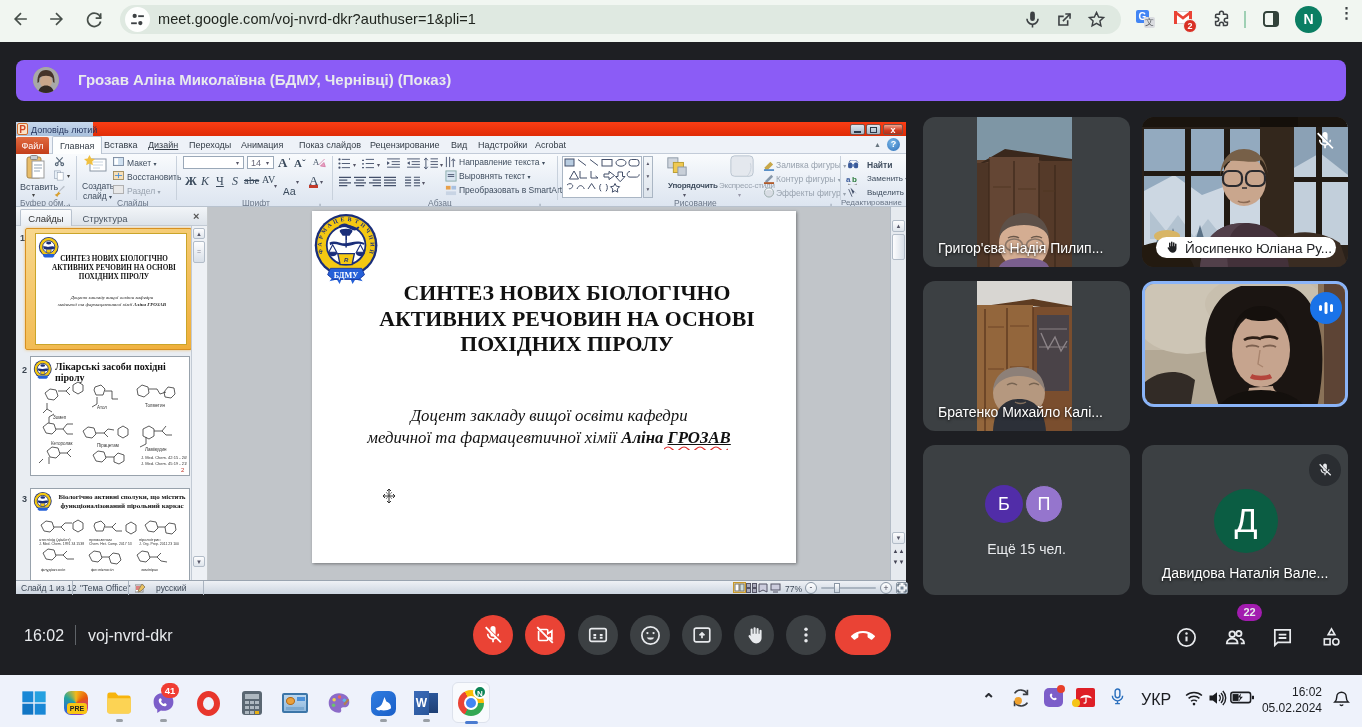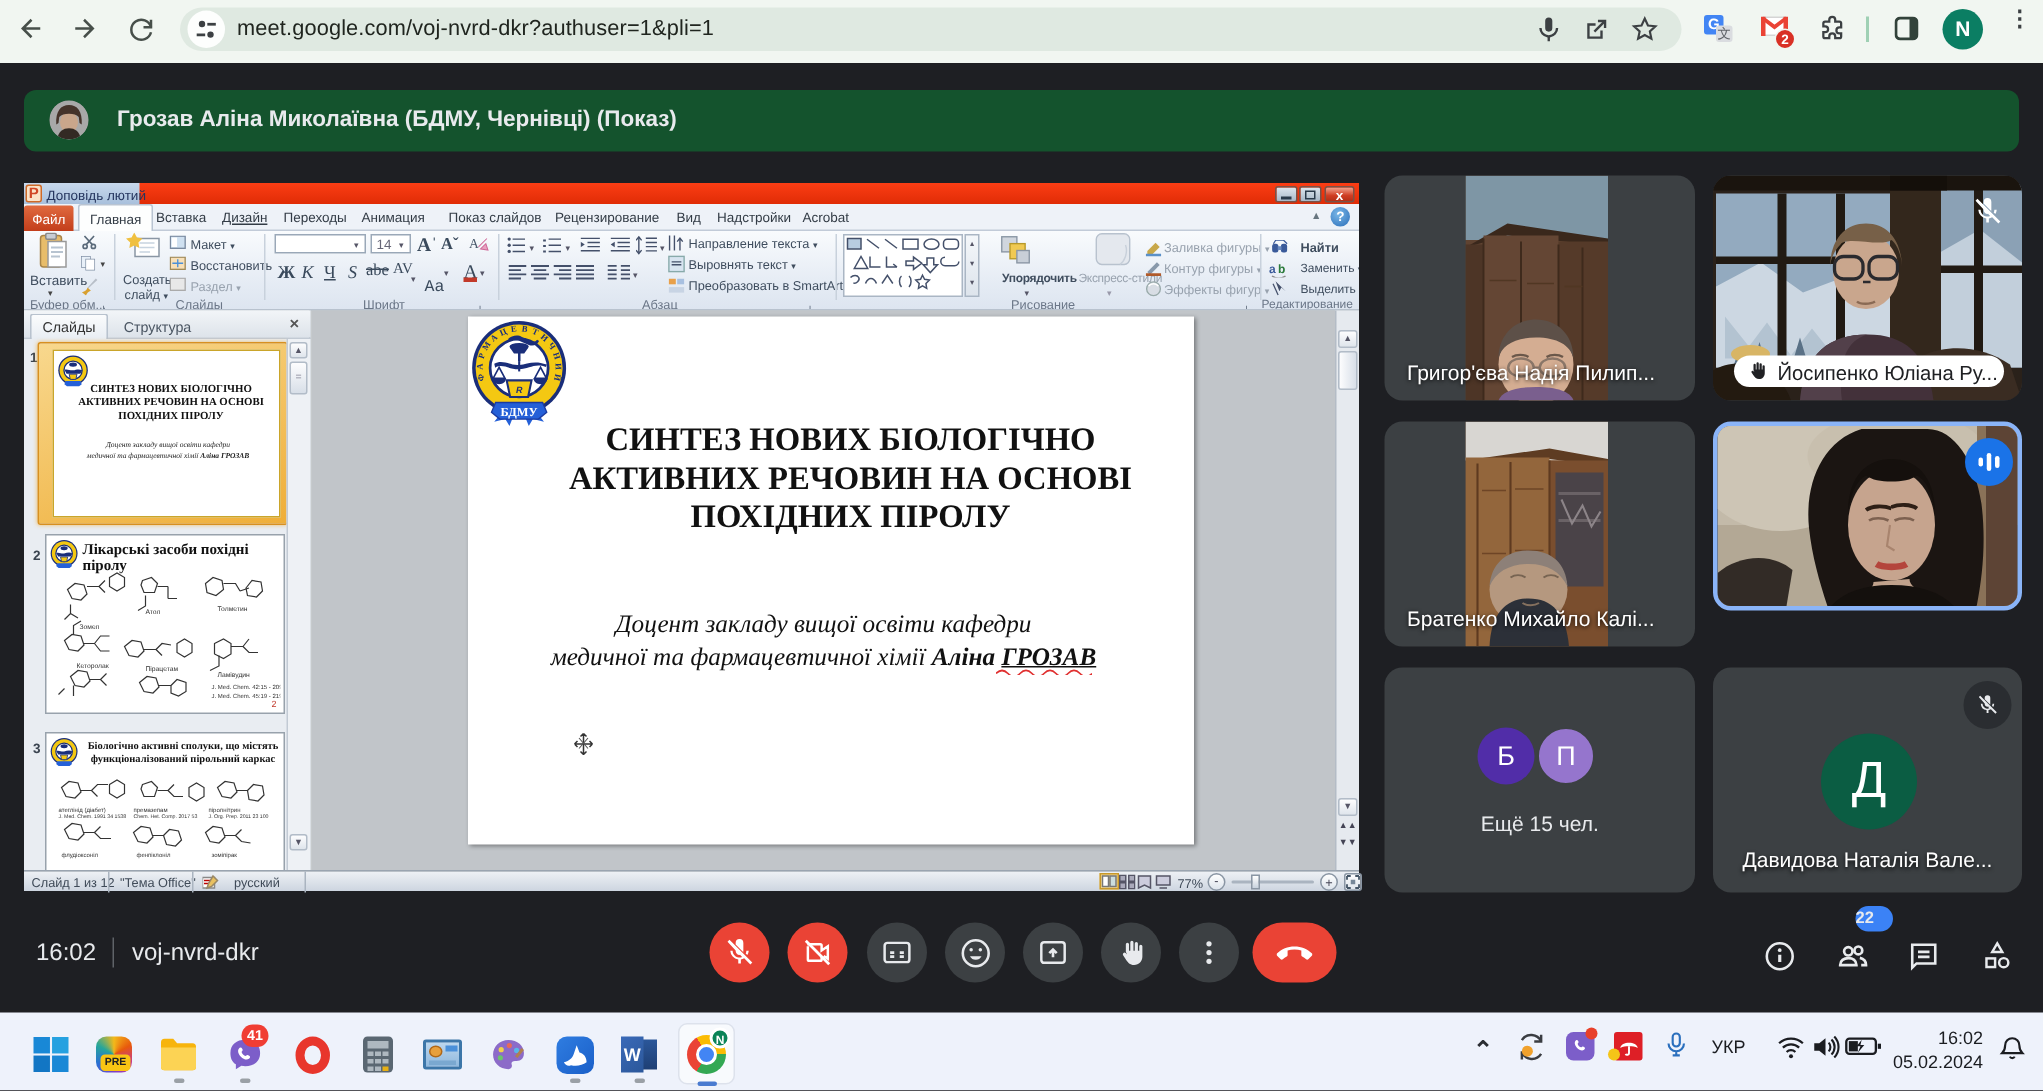--- a/index.html
+++ b/index.html
@@ -9,36 +9,36 @@
 
   
   #chromebar { left:0; top:0; width:1362px; height:42px; background:#f1f6f1; }
   .navic { top:9px; width:20px; height:20px; color:#474f4a; }
   #urlpill { left:120px; top:5px; width:1001px; height:29px; border-radius:15px; background:#dfe9e1; }
   #tunecirc { left:125px; top:7px; width:25px; height:25px; border-radius:50%; background:#fdfefd; }
   #urltext { left:158px; top:11px; font-size:14.5px; color:#20251f; letter-spacing:0.1px; }
 
   
   #meet { left:0; top:42px; width:1362px; height:637px; background:#1e1f23; }
-  #banner { left:16px; top:18px; width:1330px; height:41px; border-radius:8px; background:#14532d; }
+  #banner { left:16px; top:18px; width:1330px; height:41px; border-radius:8px; background:#8b5cf6; }
   #banner-av { left:17px; top:7px; width:26px; height:26px; border-radius:50%; background:#9a9a9a; overflow:hidden; }
   #banner-txt { left:62px; top:11px; font-size:15px; font-weight:bold; color:#e8eaed; }
 
   
   #bb-time { left:24px; top:585px; font-size:16px; color:#e8eaed; }
   #bb-sep { left:75px; top:583px; width:1px; height:20px; background:#5f6368; }
   #bb-code { left:88px; top:585px; font-size:16px; color:#e8eaed; }
   .ctl { top:573px; width:40px; height:40px; border-radius:50%; background:#3c4043;
          display:flex; align-items:center; justify-content:center; }
   .ctl.red { background:#ea4335; }
   #endcall { left:835px; top:573px; width:56px; height:40px; border-radius:20px; background:#ea4335;
          display:flex; align-items:center; justify-content:center; }
   .ric { top:583px; width:24px; height:24px; display:flex; align-items:center; justify-content:center; }
-  #badge22 { left:1237px; top:562px; width:25px; height:17px; border-radius:9px; background:#3b82f6;
-     color:#e8eaed; font-size:11px; font-weight:bold; text-align:left; line-height:17px; }
+  #badge22 { left:1237px; top:562px; width:25px; height:17px; border-radius:9px; background:#a21caf;
+     color:#e8eaed; font-size:11px; font-weight:bold; text-align:center; line-height:17px; }
 
   
   .tile { background:#3c4043; border-radius:12px; overflow:hidden; }
   .nlabel { position:absolute; font-size:14px; color:#fff; text-shadow:0 1px 3px rgba(0,0,0,.9); white-space:nowrap; }
 
   
   #taskbar { left:0; top:679px; width:1362px; height:48px; background:#eef2fb; }
   .tbi { top:10px; width:28px; height:28px; display:flex; align-items:center; justify-content:center; }
   .runline { top:40px; width:7px; height:3px; border-radius:2px; background:#9aa0a6; }
   #traytime { right:40px; top:5px; text-align:right; font-size:12px; color:#1b1d21; line-height:16px; }
@@ -914,21 +914,21 @@
   <div class="abs" style="left:1076px;top:9px;width:19px;height:19px;background:#de1f26;border-radius:2px;"></div>
   <svg class="abs" style="left:1079px;top:12px" width="14" height="14" viewBox="0 0 24 24">
       <path d="M2 13C3 5 21 5 22 13c-3-2-6-2-10-2s-7 0-10 2z" fill="#fff"></path>
       <path d="M12 11v8c0 2-3 2.5-4 1" fill="none" stroke="#fff" stroke-width="2.2"></path>
     </svg>
   <div class="abs" style="left:1072px;top:20px;width:8px;height:8px;border-radius:50%;background:#f5c518;"></div>
   <svg class="abs" style="left:1108px;top:8px" width="19" height="19" viewBox="0 0 24 24" fill="none" stroke="#2a6fbd" stroke-width="1.8">
       <rect x="9" y="2.5" width="6" height="11" rx="3"></rect>
       <path d="M5.5 11a6.5 6.5 0 0 0 13 0M12 17.5V21M9 21h6"></path>
     </svg>
-  <div class="abs" style="left:1141px;top:12px;color:#1b1d21;font-size:12px;">УКР</div>
+  <div class="abs" style="left:1141px;top:12px;color:#1b1d21;font-size:16px;">УКР</div>
   <svg class="abs" style="left:1184px;top:10px" width="20" height="18" viewBox="0 0 24 20" fill="none" stroke="#1b1d21" stroke-width="1.8">
       <path d="M2.5 7a14 14 0 0 1 19 0M5.5 10.5a9.5 9.5 0 0 1 13 0M8.5 14a5 5 0 0 1 7 0"></path>
       <circle cx="12" cy="17.3" r="1.6" fill="#1b1d21" stroke="none"></circle>
     </svg>
   <svg class="abs" style="left:1207px;top:9px" width="20" height="20" viewBox="0 0 24 24" fill="#1b1d21">
       <path d="M3 9v6h4l5 4V5L7 9z"></path>
       <path d="M14.5 8.5a5 5 0 0 1 0 7M16.8 6a8.5 8.5 0 0 1 0 12M19 3.6a12 12 0 0 1 0 16.8" fill="none" stroke="#1b1d21" stroke-width="1.7"></path>
     </svg>
   <svg class="abs" style="left:1230px;top:10px" width="24" height="17" viewBox="0 0 28 18">
       <rect x="1" y="3" width="23" height="12" rx="2.5" fill="none" stroke="#1b1d21" stroke-width="1.8"></rect>

